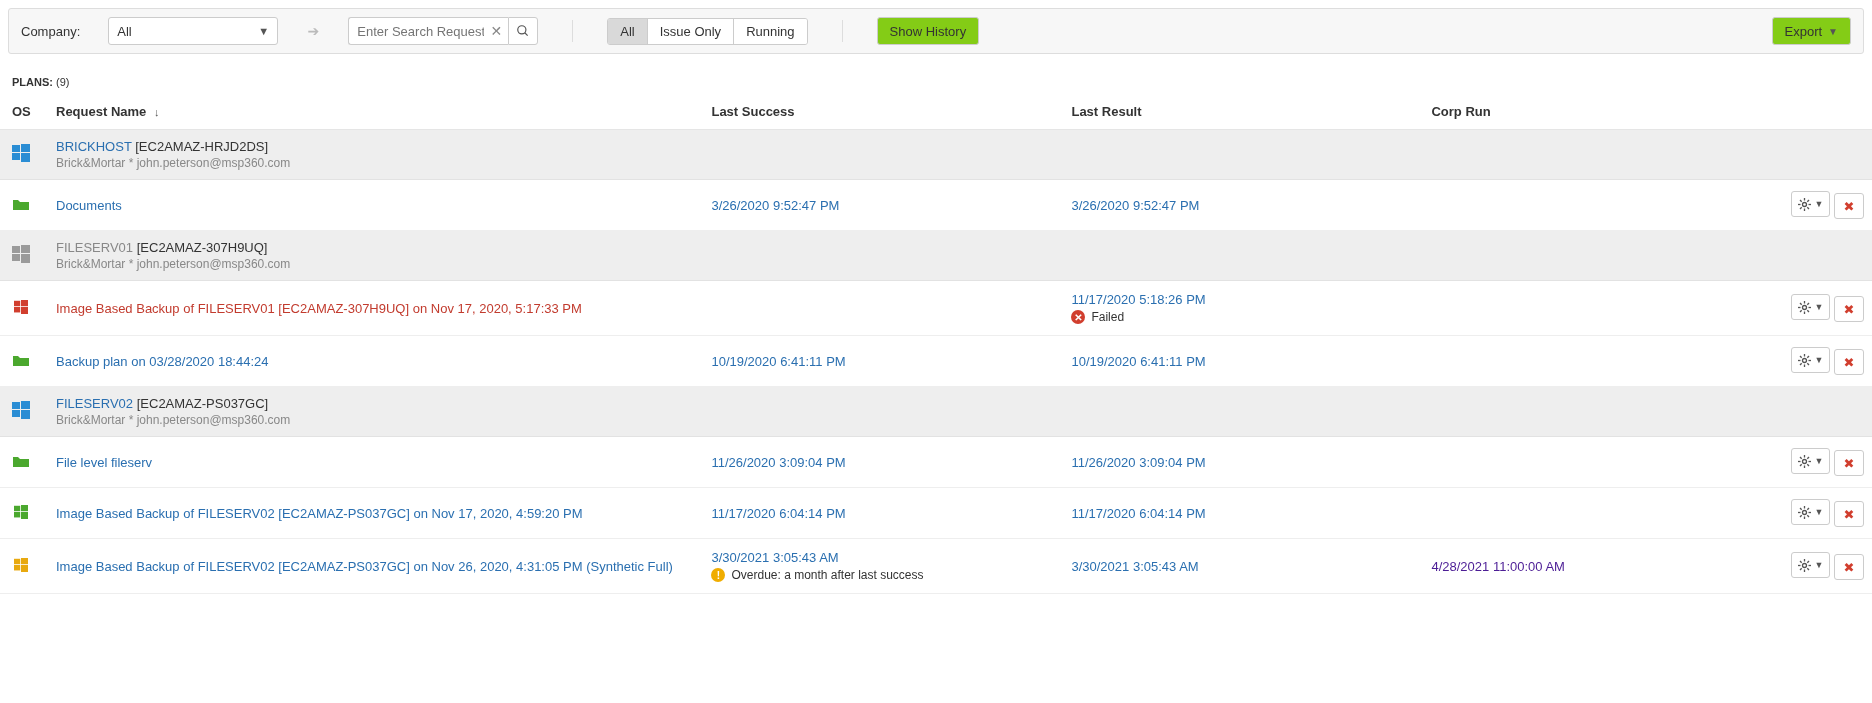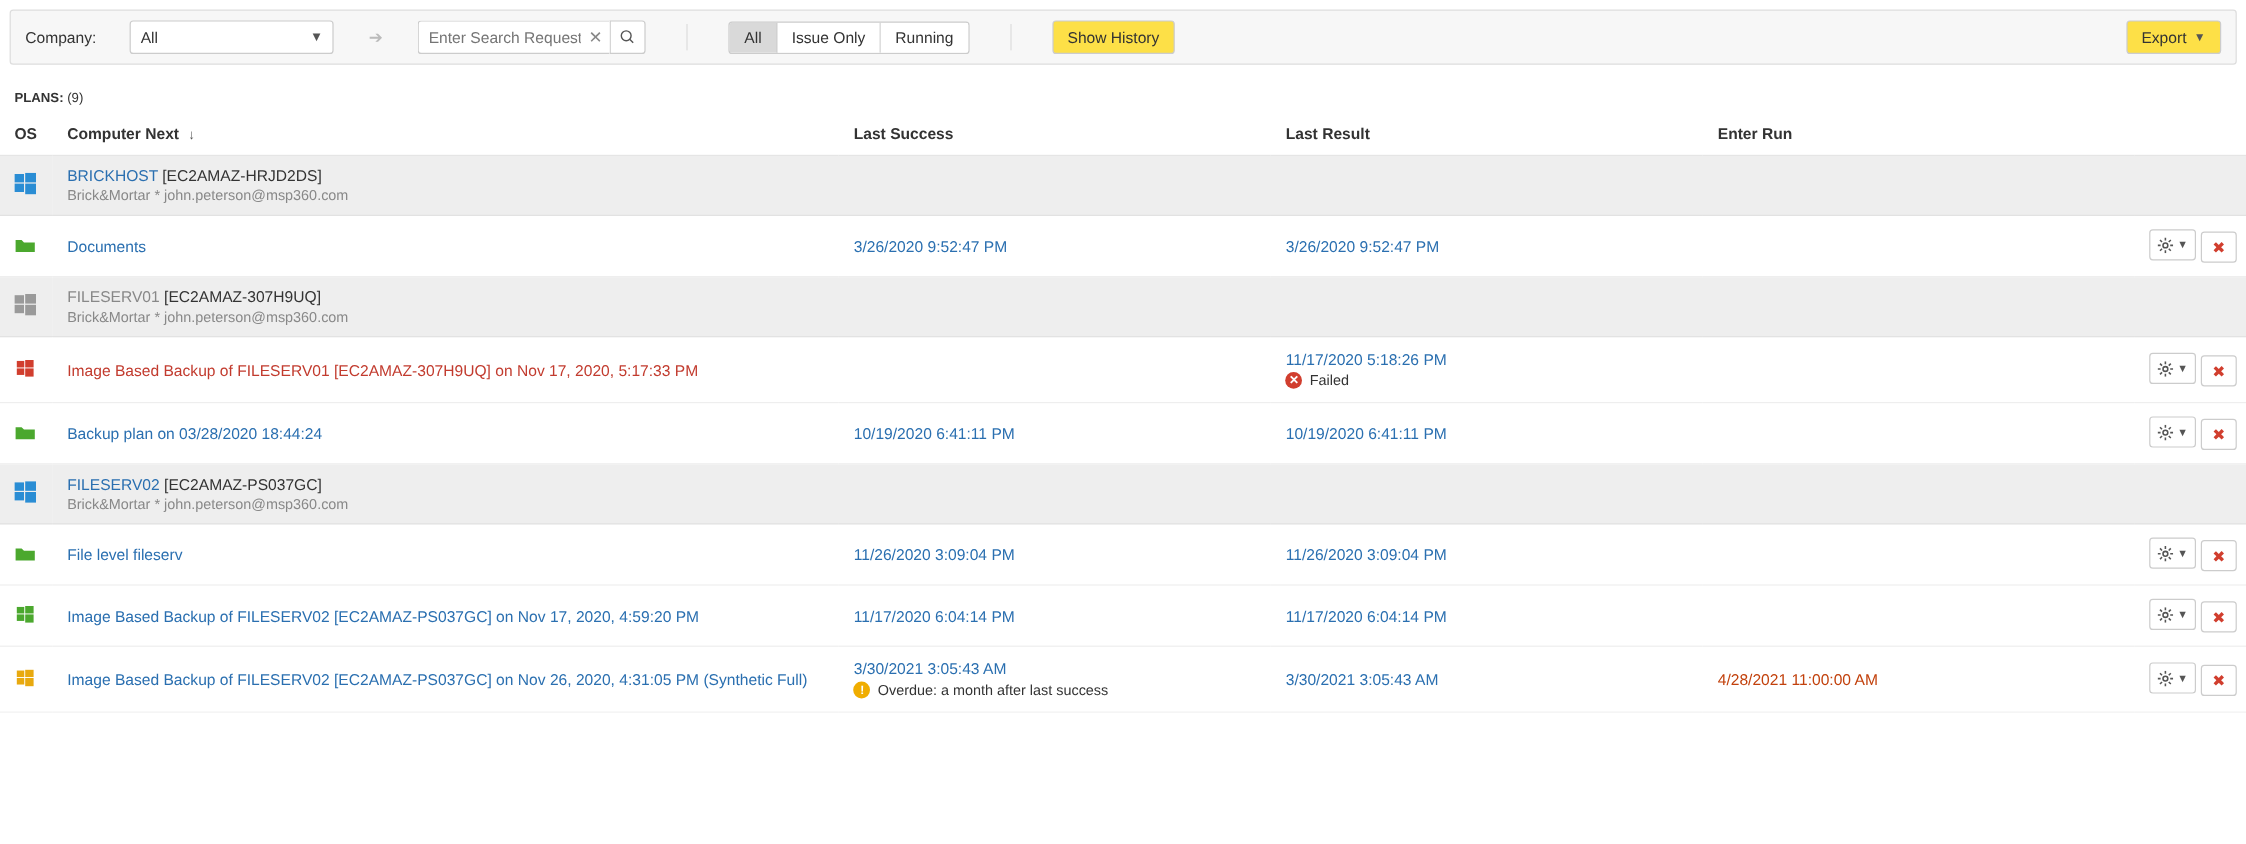--- a/index.html
+++ b/index.html
@@ -74,21 +74,21 @@
   background: #fff;
   border-right: 1px solid #ccc;
   cursor: pointer;
   color: #333;
 }
 .btn-group .seg:last-child { border-right: none; }
 .btn-group .seg.active { background: #d9d9d9; }
 .btn {
   display: inline-flex; align-items: center;
   height: 28px; padding: 0 12px;
-  background: #fde047; border: 1px solid #ccc; border-radius: 3px;
+  background: #84cc16; border: 1px solid #ccc; border-radius: 3px;
   cursor: pointer; color: #333;
 }
 .btn .chev { margin-left: 6px; font-size: 10px; color: #555; }
 .toolbar-right { margin-left: auto; }
 .plans-header {
   font-size: 11px;
   font-weight: 700;
   color: #333;
   padding: 14px 12px 6px 12px;
   text-transform: uppercase;
@@ -122,21 +122,21 @@
 .win-icon { display: inline-block; width: 18px; height: 18px; }
 .win-icon svg { width: 18px; height: 18px; display: block; }
 .plan-row td {
   padding: 11px 12px;
   border-bottom: 1px solid #eee;
   vertical-align: middle;
   color: #2a6fb0;
 }
 .plan-row .plan-name a { color: #2a6fb0; text-decoration: none; }
 .plan-row .plan-name a.red { color: #c23b2e; }
-.plan-row td.dark { color: #c2410c; }
+.plan-row td.dark { color: #4c1d95; }
 .plan-icon { width: 18px; height: 14px; display: inline-block; }
 .plan-icon svg { width: 18px; height: 14px; display: block; }
 .status-line { display: flex; align-items: center; gap: 6px; color: #333; font-size: 12px; margin-top: 3px; }
 .status-ico { width: 14px; height: 14px; border-radius: 50%; display: inline-flex; align-items: center; justify-content: center; font-size: 10px; color: #fff; font-weight: 700;}
 .status-ico.err { background: #d13e2e; }
 .status-ico.warn { background: #f0ad00; }
 .actions-cell { white-space: nowrap; text-align: right; padding-right: 8px !important; }
 .mini-btn {
   display: inline-flex; align-items: center; justify-content: center;
   height: 26px; min-width: 30px;
@@ -200,26 +200,26 @@
       <col class="col-name">
       <col class="col-success">
       <col class="col-result">
       <col class="col-next">
       <col class="col-actions">
   </colgroup>
   <thead>
     <tr>
       <th>OS</th>
       <th>
-        <span>Computer Next</span>
+        <span>Request Name</span>
         <span class="sort-arrow">↓</span>
       </th>
       <th>Last Success</th>
       <th>Last Result</th>
-      <th>Enter Run</th>
+      <th>Corp Run</th>
       <th></th>
     </tr>
   </thead>
   <tbody id="table-body">
       <tr class="group-row">
     <td><span class="win-icon"><svg viewBox="0 0 18 18">
               <use href="#win-blue"></use>
             </svg></span></td>
     <td colspan="5">
       <div class="name">

